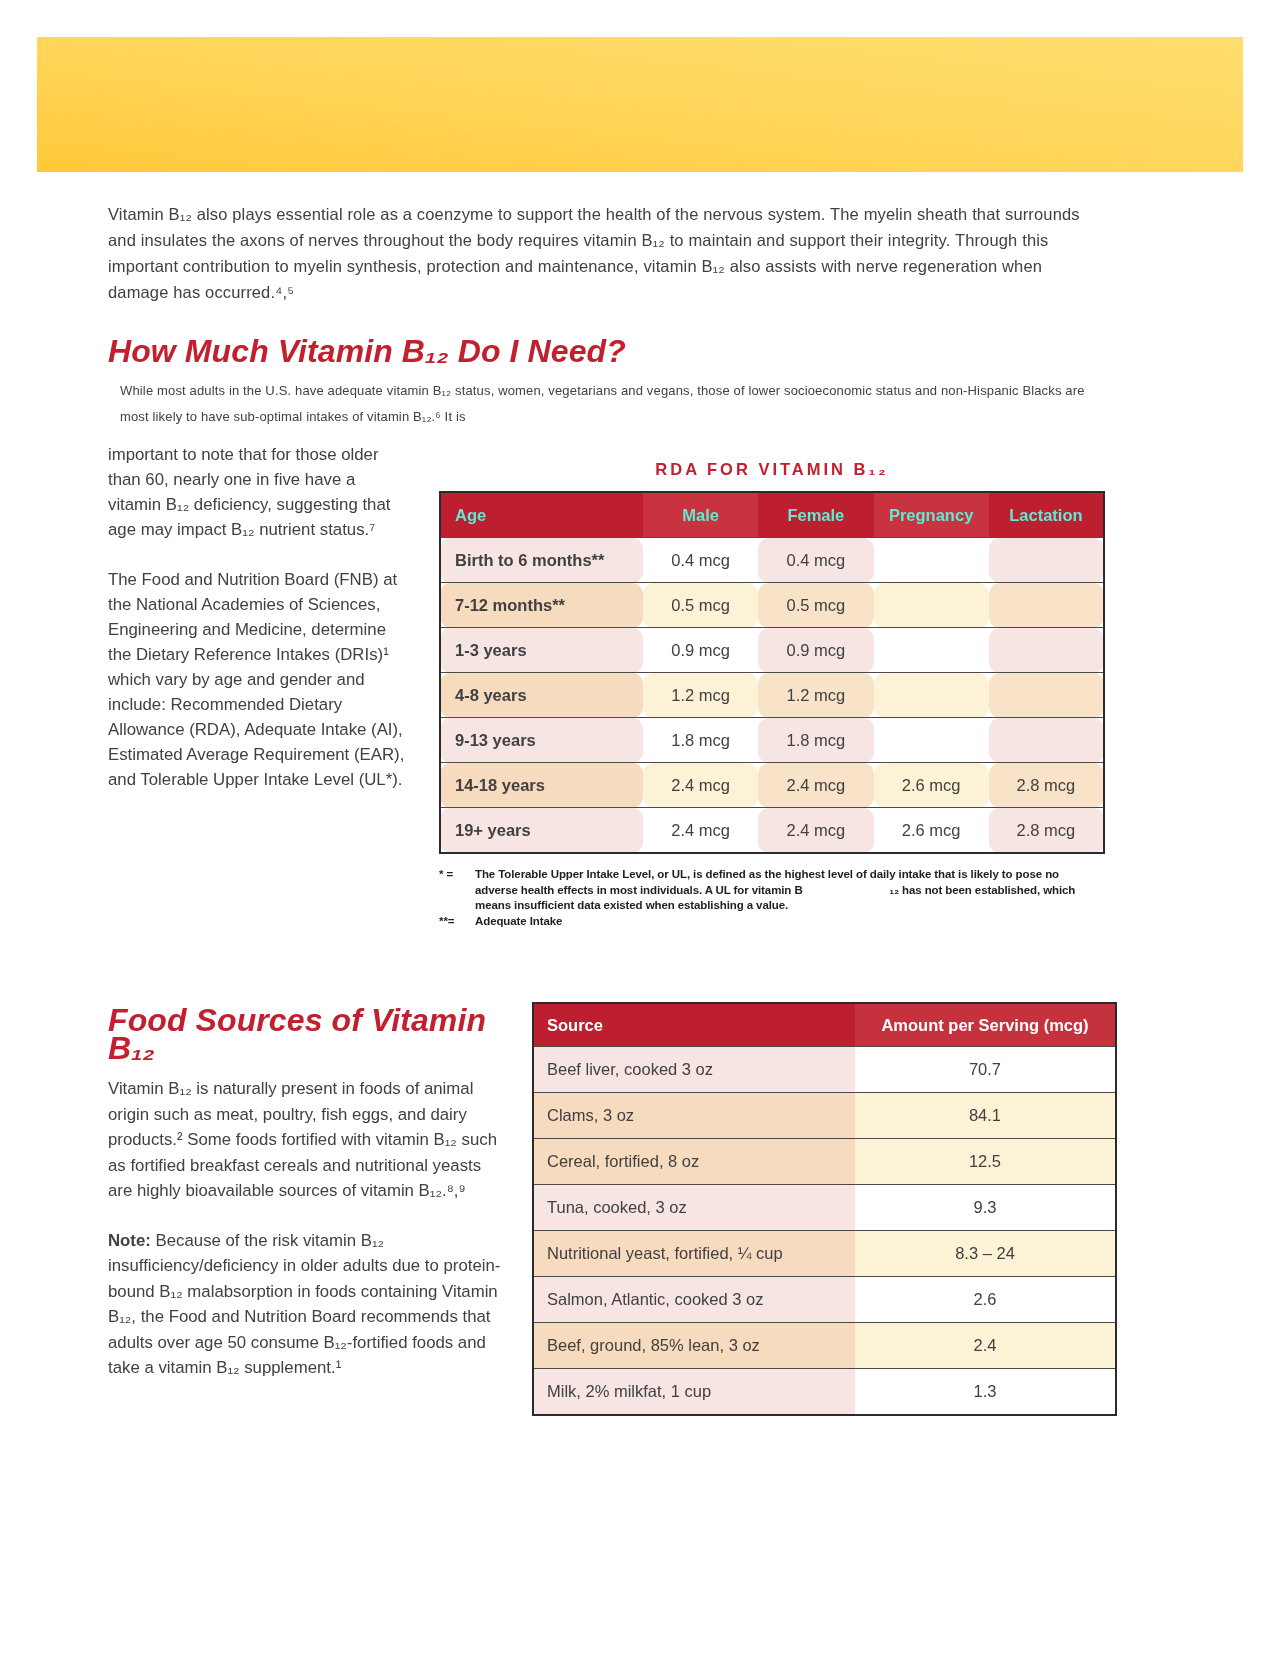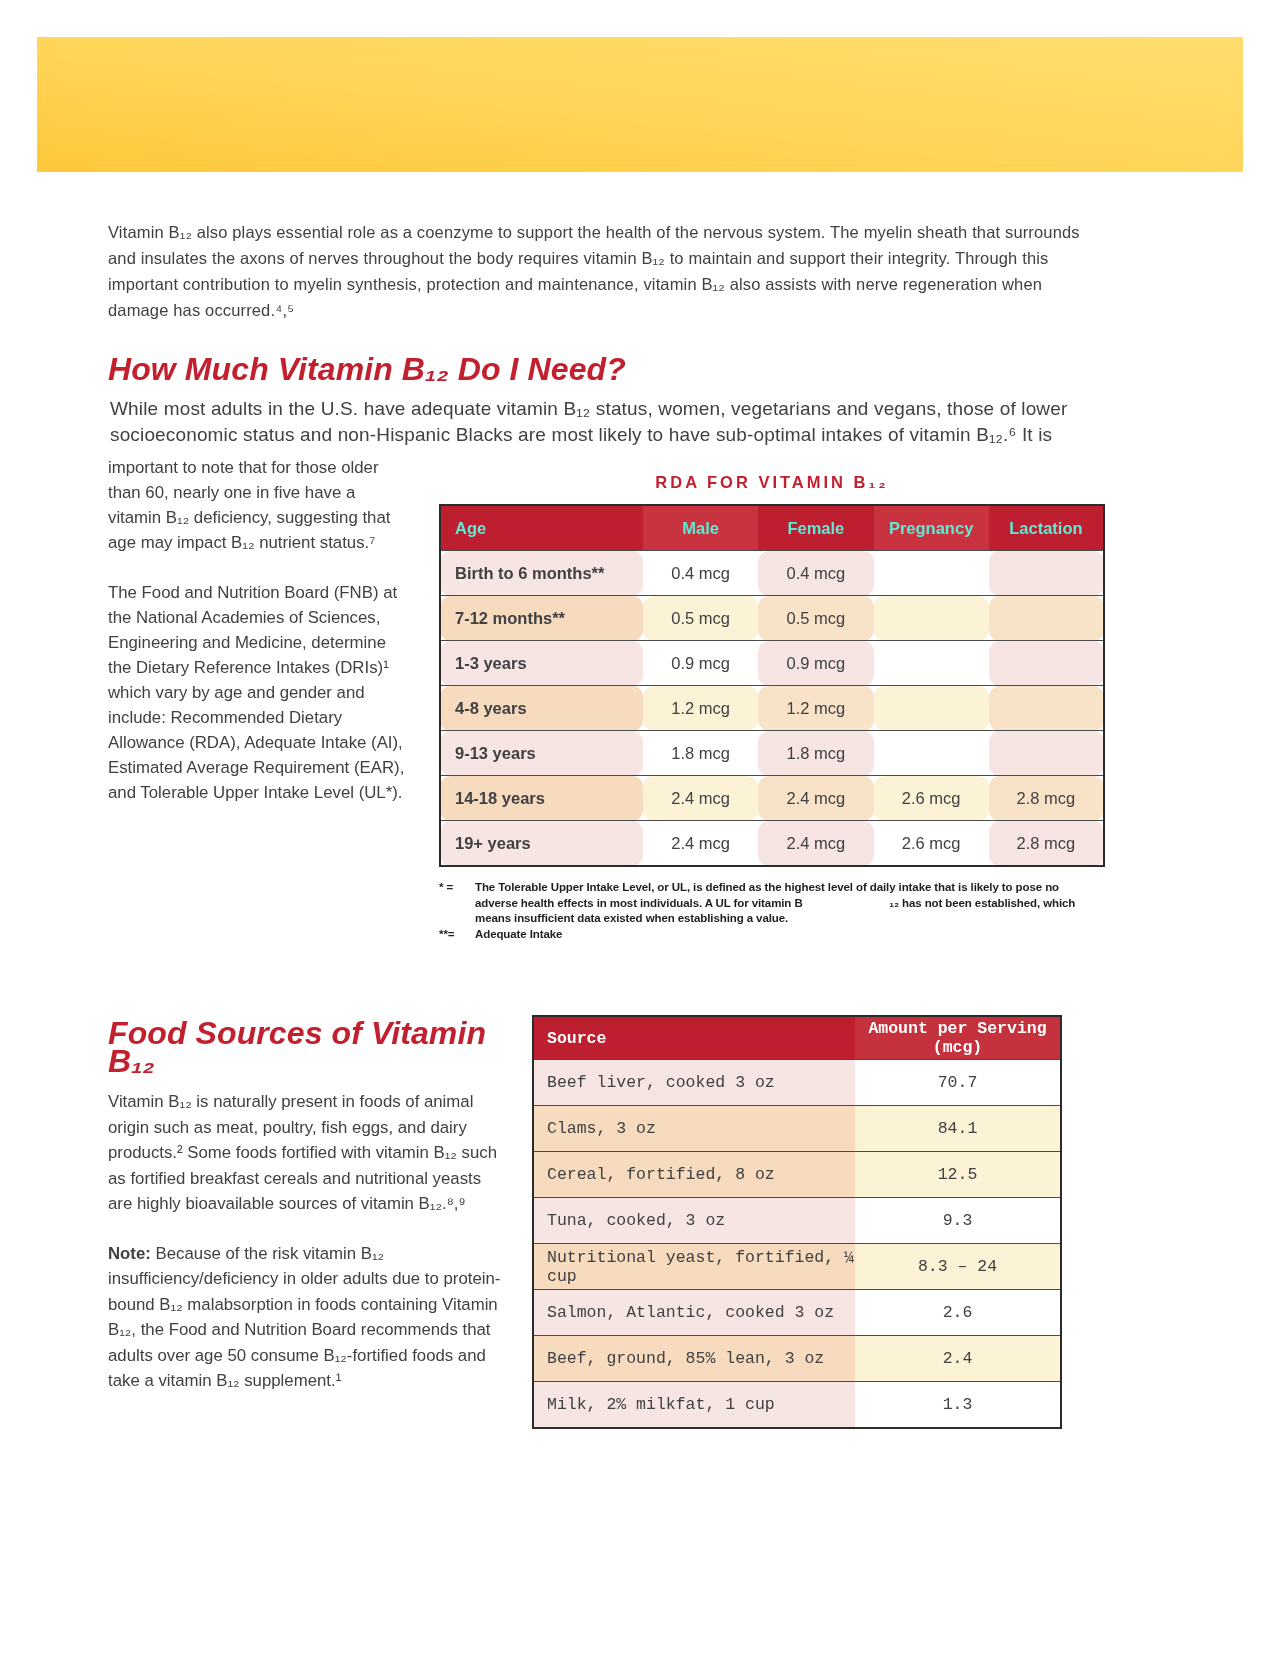--- a/index.html
+++ b/index.html
@@ -6,31 +6,31 @@
   body {
     width:1280px; height:1657px; position:relative;
     background:#ffffff; color:#414042;
     font-family:"Liberation Sans", sans-serif;
     -webkit-font-smoothing:antialiased;
   }
   .banner {
     position:absolute; left:37px; top:37px; width:1206px; height:135px;
     background:linear-gradient(to top right, #FFC83A 0%, #FFD558 45%, #FFDE70 100%);
   }
-  .content { position:absolute; left:108px; top:219px; width:997px; }
+  .content { position:absolute; left:108px; top:201px; width:997px; }
 
   .intro { font-size:16.5px; line-height:26px; margin:0; letter-spacing:0.15px; }
 
   h2 {
     color:#C2202F; font-size:32px; line-height:28px; font-weight:bold;
     margin:0; letter-spacing:0.1px;font-style:italic;
   }
   .h2a { margin:32px 0 13px; }
 
-  .lead { font-size:19px; line-height:26px; margin:2px; letter-spacing:0.15px; }
+  .lead { font-size:13px; line-height:26px; margin:12px; letter-spacing:0.15px; }
 
   .row1 { display:flex; justify-content:space-between; margin-top:7px; }
   .colL { width:300px; font-size:16.8px; line-height:25px; }
   .colL p { margin:0 0 25px; }
   .colR { width:666px; }
 
   .rda-title {
     text-align:center; color:#C2202F; font-weight:bold;
     font-size:16.5px; letter-spacing:3px; margin:18px 0 12px;
   }
@@ -62,21 +62,21 @@
   .fn-marker { width:26px; flex:none; }
   .fn-text { flex:1; }
 
   .section2 { display:flex; justify-content:space-between; margin-top:73px; }
   .colL2 { width:402px; font-size:16.8px; line-height:25.5px; }
   .colL2 h2 { margin:4px 0 14px; }
   .colL2 p { margin:0 0 24px; }
   .note-label { font-weight:bold; }
   .colR2 { width:573px; }
 
-  .food-table { width:530px; border:2.5px solid #2b2b2b;font-family:Liberation Mono, monospace; }
+  .food-table { width:585px; border:2.5px solid #2b2b2b; }
   .food-table col.src-col { width:322px; }
   .food-table th { height:40px; color:#ffffff; font-size:16.5px; font-weight:bold; }
   .food-table th.c0 { text-align:left; padding-left:13px; background:#BE1F30; }
   .food-table th.c1 { text-align:center; background:#C5313D; }
   .food-table td { height:43px; font-size:16.5px; border-top:1px solid #4a4a4a; }
   .food-table td.c0 { padding-left:13px; }
   .food-table td.c1 { text-align:center; }
 </style>
 </head>
 <body>

